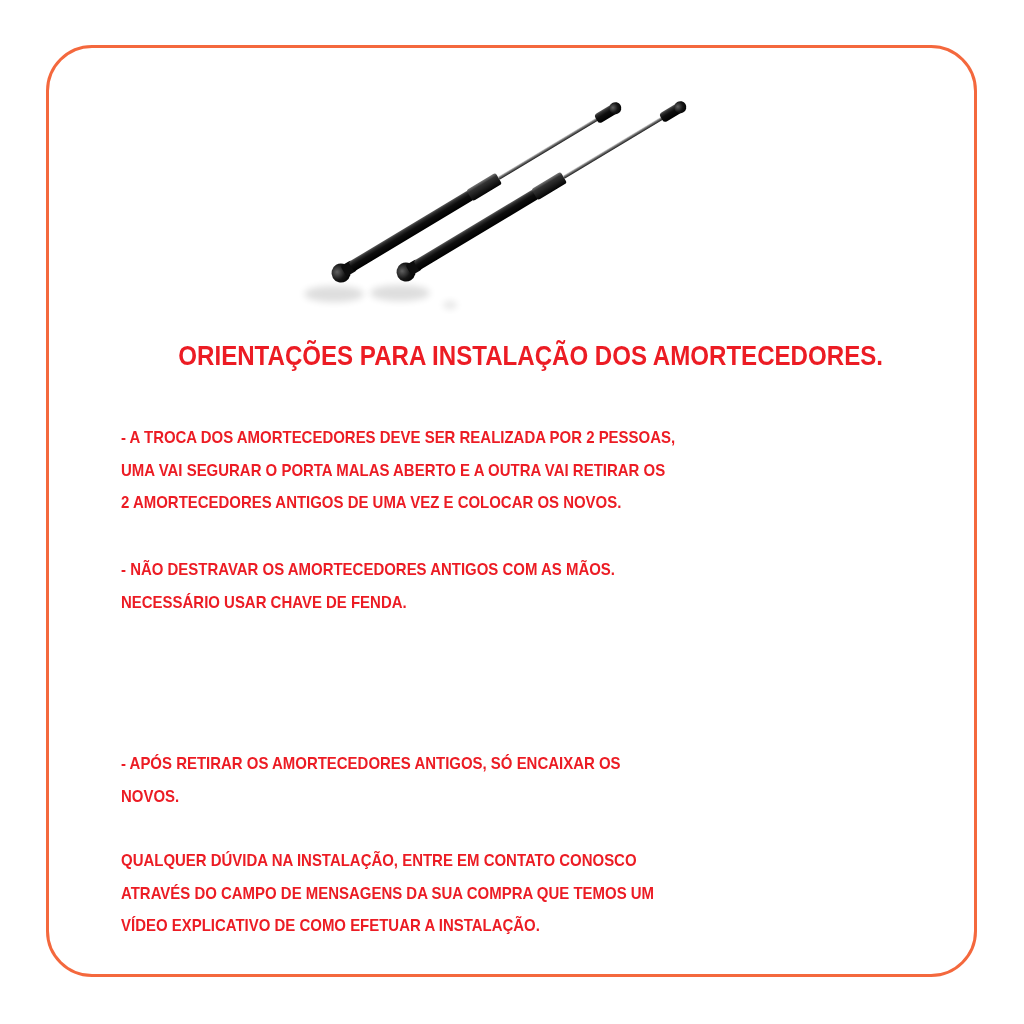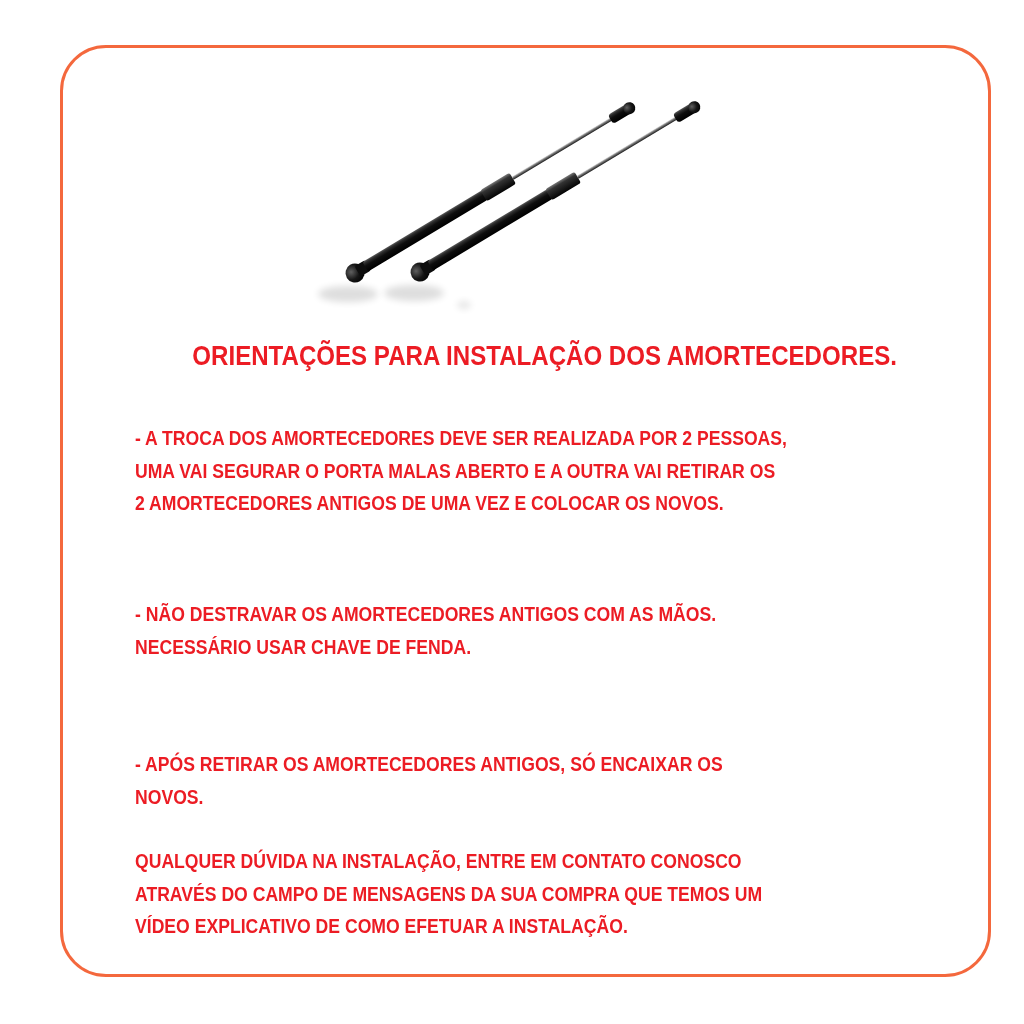--- a/index.html
+++ b/index.html
@@ -10,21 +10,21 @@
   }
   .page {
     position: relative;
     width: 1024px;
     height: 1024px;
     background: #ffffff;
     overflow: hidden;
   }
   .card {
     position: absolute;
-    left: 60px;
+    left: 46px;
     top: 45px;
     width: 931px;
     height: 932px;
     box-sizing: border-box;
     background: #ffffff;
     border: 3px solid var(--border-orange, #F4683D);
     border-radius: 46px;
   }
   .struts {
     position: absolute;
@@ -49,32 +49,32 @@
   .title .tscale {
     display: inline-block;
     transform: scaleX(0.86);
     transform-origin: 50% 50%;
   }
   .para {
     position: absolute;
     left: 72px;
     right: 20px;
     margin: 0;
-    font-size: 20px;
+    font-size: 17px;
     line-height: 32.5px;
     font-weight: 700;
     color: var(--text-red, #EC1C24);
   }
   .para .line {
     white-space: nowrap;
     transform: scaleX(0.88);
     transform-origin: 0 50%;
   }
   .p1 { top: 374px; }
-  .p2 { top: 506px; margin-top: 44px; }
+  .p2 { top: 506px; }
   .p3 { top: 602px; }
   .p4 { top: 700px; }
   .p5 { top: 797px; }
 </style>
 </head>
 <body>
 
 <div class="page">
   <div class="card">
 

